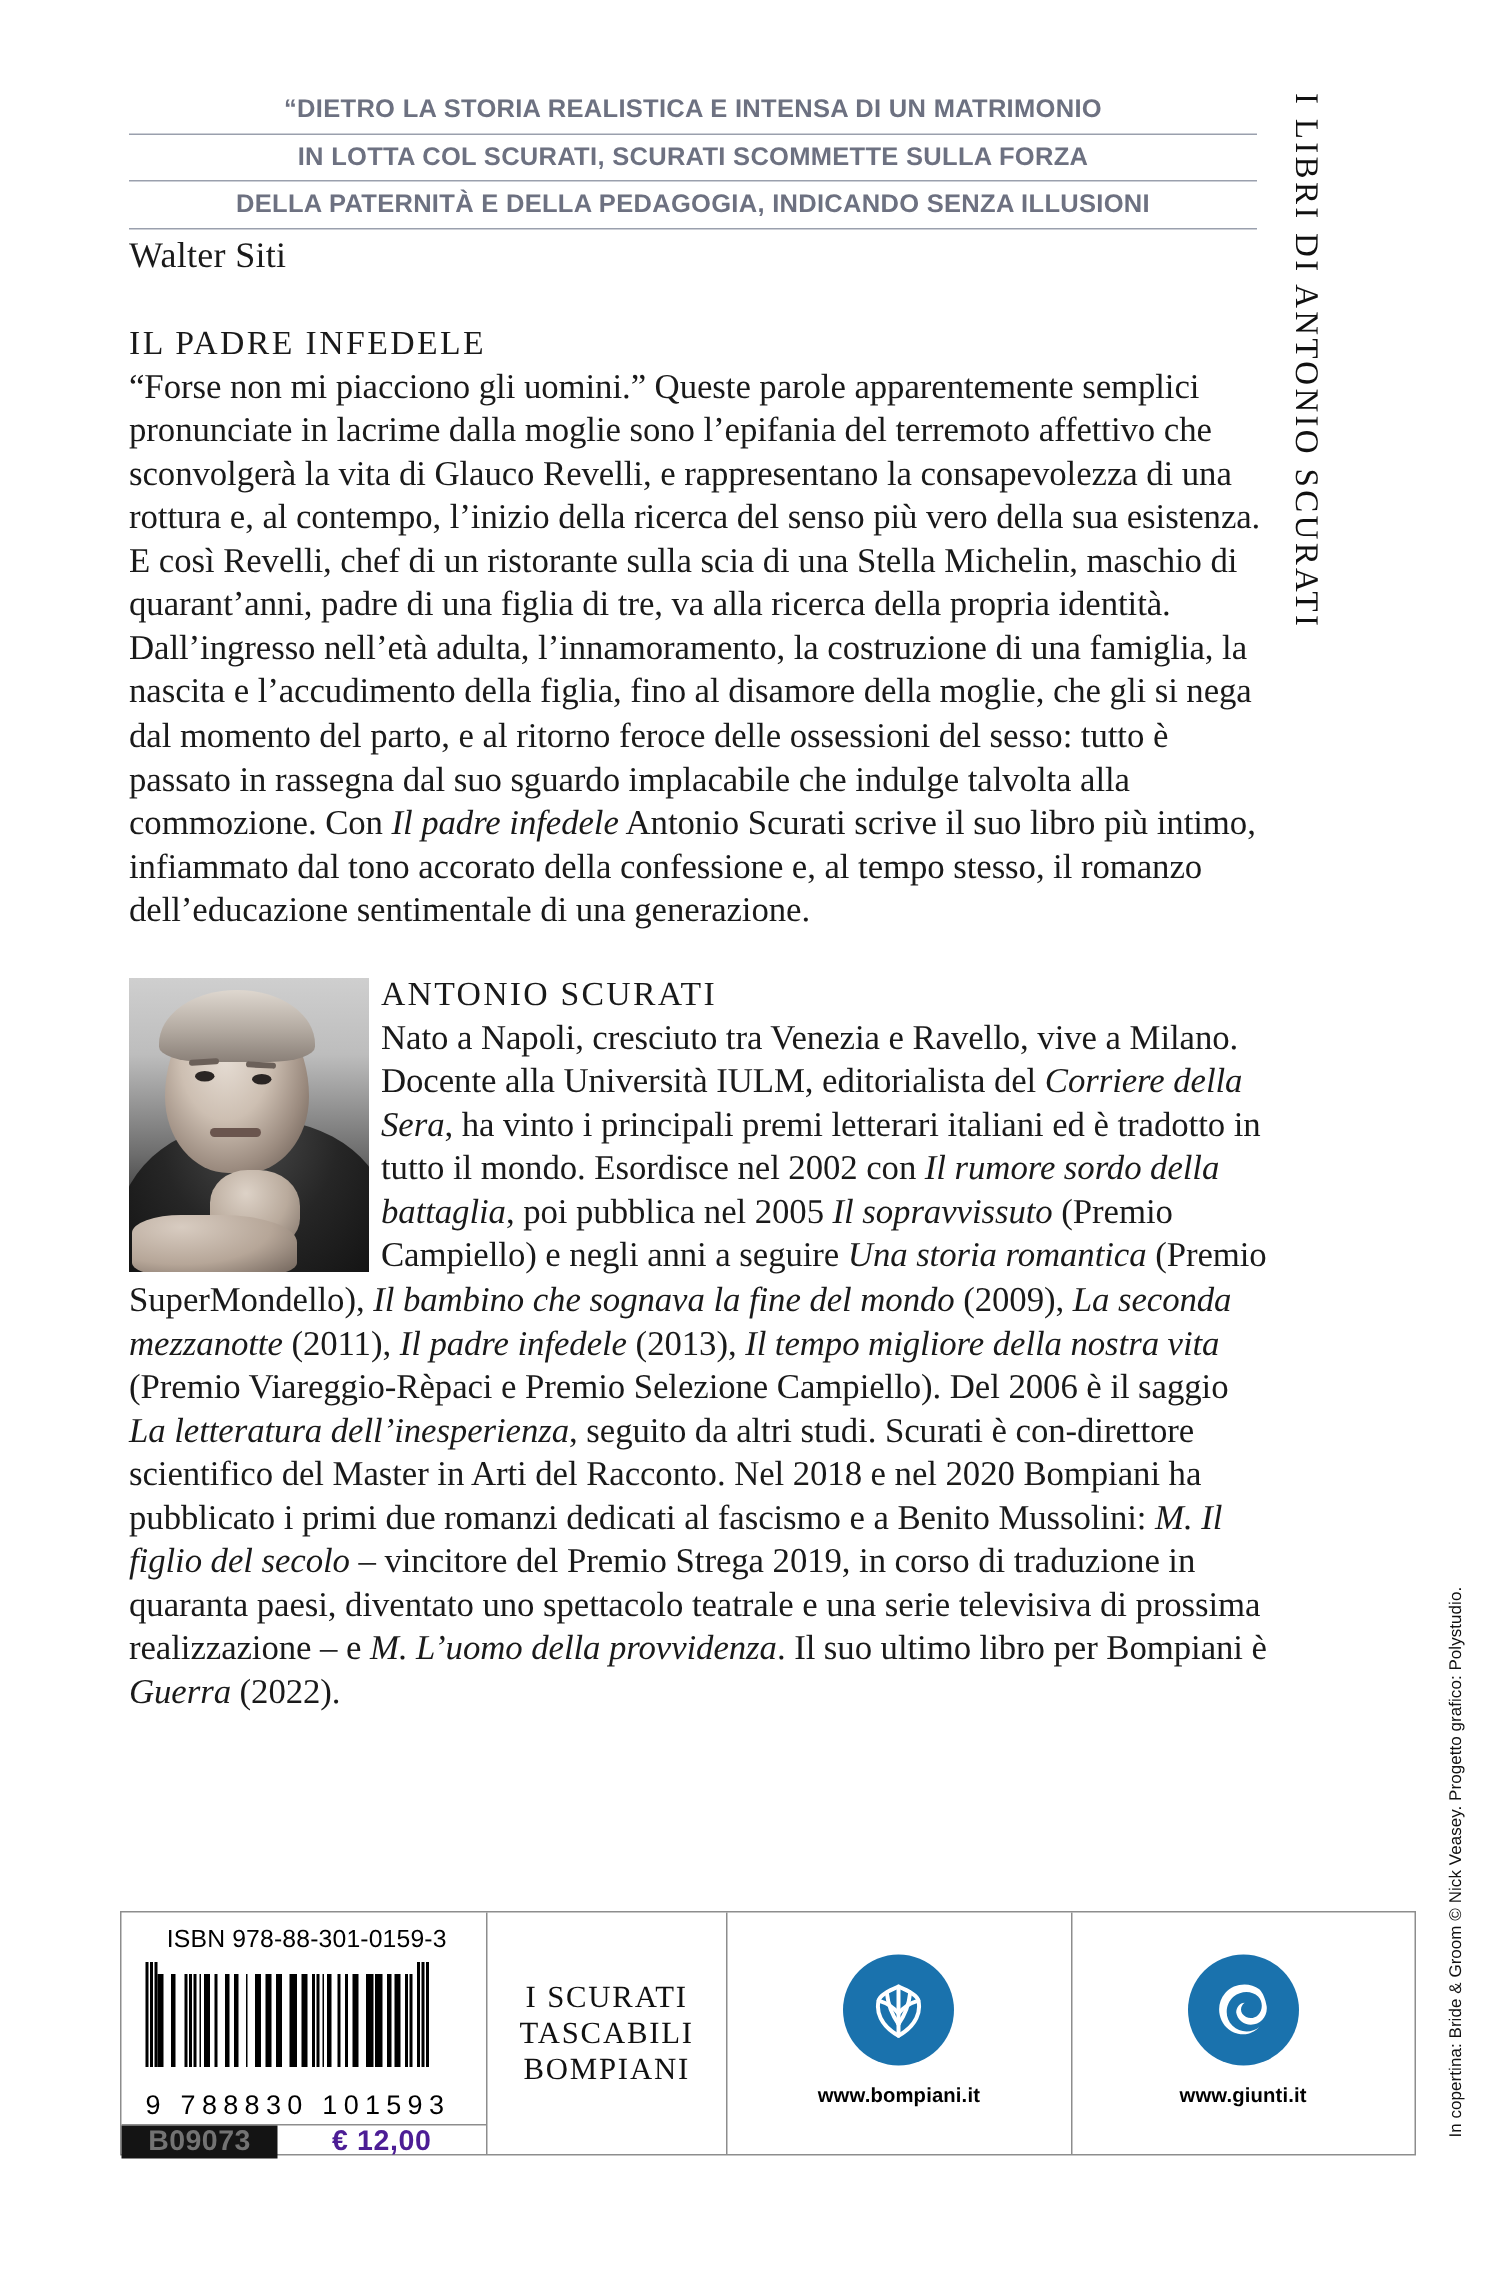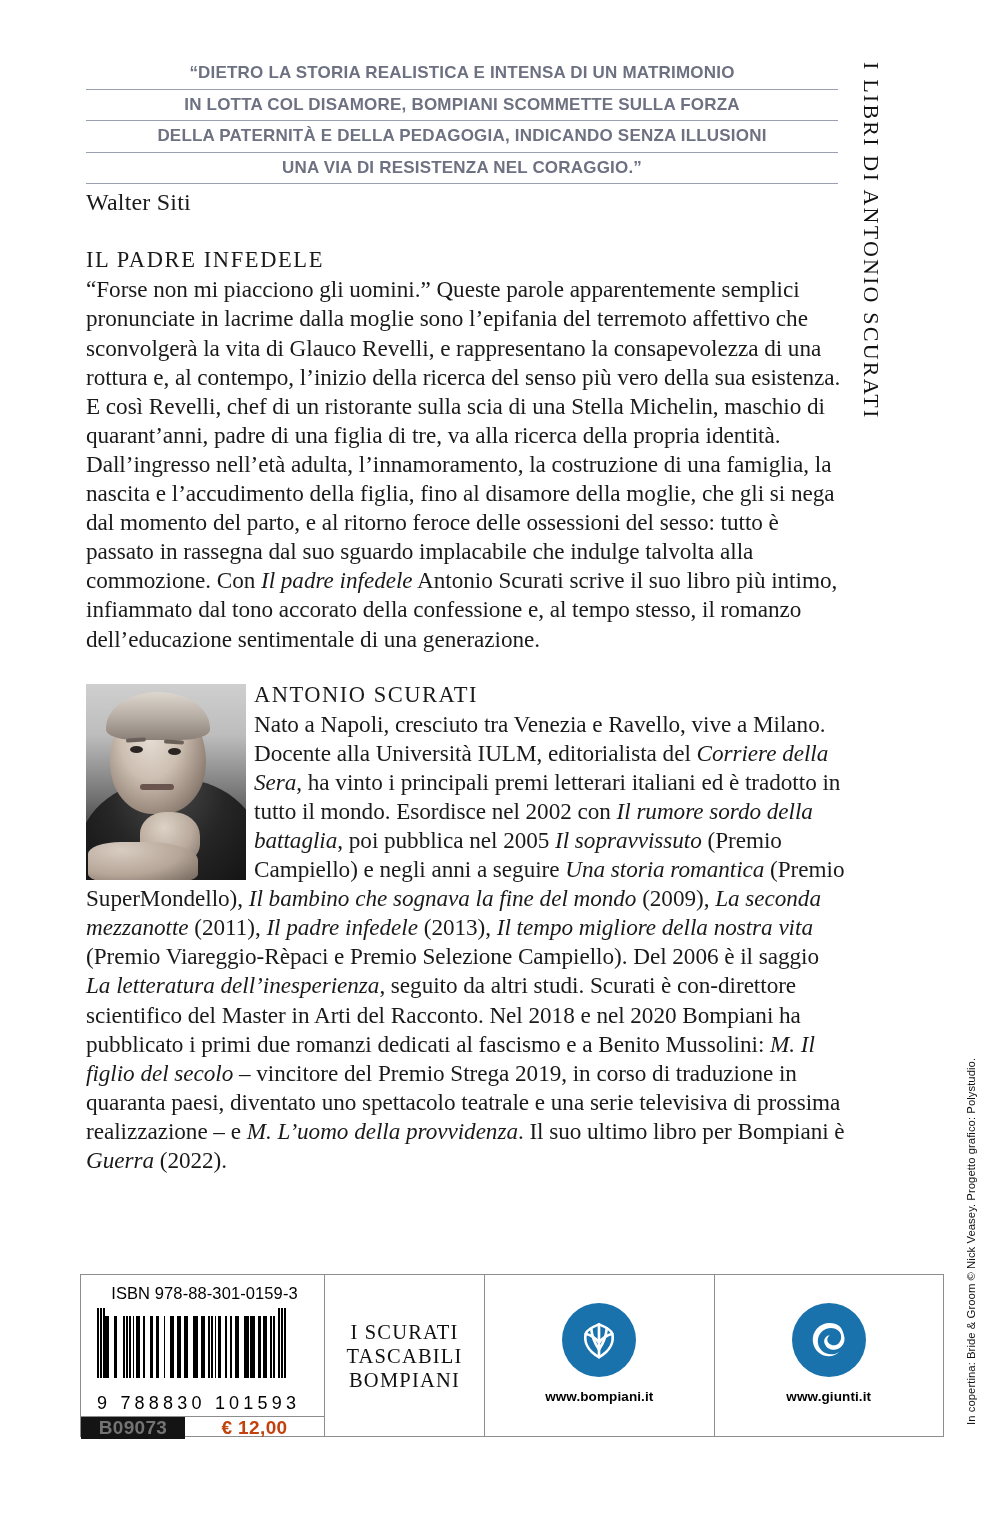--- a/index.html
+++ b/index.html
@@ -255,21 +255,21 @@
     letter-spacing: 0.3px;
   }
   .price-box {
     flex: 1;
     display: flex;
     align-items: center;
     justify-content: center;
     font-family: "Liberation Sans", sans-serif;
     font-weight: bold;
     font-size: 19px;
-    color: #c2410c;
+    color: #4c1d95;
     letter-spacing: 0.4px;
   }
 
   .cell-imprint {
     width: 160px;
     display: flex;
     align-items: center;
     justify-content: center;
   }
   .imprint-logo {
@@ -337,23 +337,22 @@
 </style>
 </head>
 <body>
 
 <div class="page">
 
   <div class="content">
 
     <div class="quote-block">
       <span class="qline">“DIETRO LA STORIA REALISTICA E INTENSA DI UN MATRIMONIO</span>
-      <span class="qline">IN LOTTA COL DISAMORE, BOMPIANI SCOMMETTE SULLA FORZA</span>
+      <span class="qline">IN LOTTA COL SCURATI, SCURATI SCOMMETTE SULLA FORZA</span>
       <span class="qline">DELLA PATERNITÀ E DELLA PEDAGOGIA, INDICANDO SENZA ILLUSIONI</span>
-      <span class="qline">UNA VIA DI RESISTENZA NEL CORAGGIO.”</span>
     </div>
     <div class="quote-attrib">Walter Siti</div>
 
     <div class="synopsis-wrap">
       <div class="book-title">IL PADRE INFEDELE</div>
       <div class="synopsis">“Forse non mi piacciono gli uomini.” Queste parole apparentemente semplici pronunciate in lacrime dalla moglie sono l’epifania del terremoto affettivo che sconvolgerà la vita di Glauco Revelli, e rappresentano la consapevolezza di una rottura e, al contempo, l’inizio della ricerca del senso più vero della sua esistenza. E così Revelli, chef di un ristorante sulla scia di una Stella Michelin, maschio di quarant’anni, padre di una figlia di tre, va alla ricerca della propria identità. Dall’ingresso nell’età adulta, l’innamoramento, la costruzione di una famiglia, la nascita e l’accudimento della figlia, fino al disamore della moglie, che gli si nega dal momento del parto, e al ritorno feroce delle ossessioni del sesso: tutto è passato in rassegna dal suo sguardo implacabile che indulge talvolta alla commozione. Con <i>Il padre infedele</i> Antonio Scurati scrive il suo libro più intimo, infiammato dal tono accorato della confessione e, al tempo stesso, il romanzo dell’educazione sentimentale di una generazione.</div>
     </div>
 
     <div class="bio-wrap">
       <div class="author-photo">

